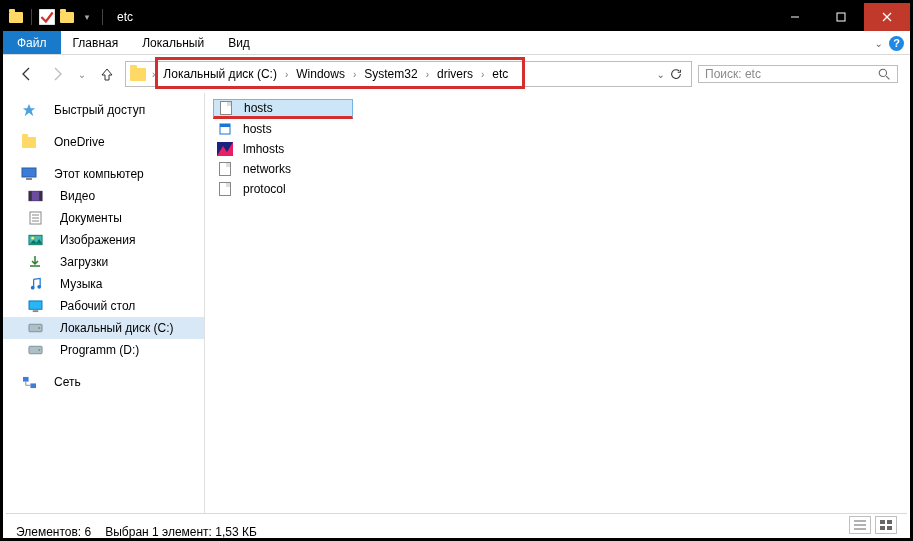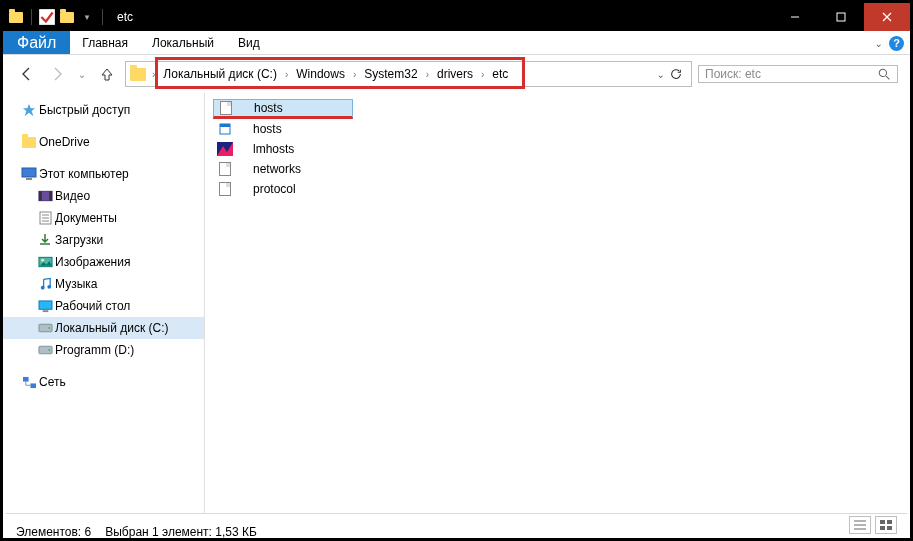--- a/index.html
+++ b/index.html
@@ -14,21 +14,21 @@
 .tb-folder::before { content:""; position:absolute; top:-3px; left:0; width:6px; height:3px; background:#ffd966; border-radius:1px 1px 0 0;}
 .tb-divider { width:1px; height:16px; background:#444; margin:0 4px; }
 .tb-title { padding-left: 6px; }
 .win-controls { margin-left: auto; display: flex; height: 28px; }
 .win-btn { width: 46px; height: 28px; display: flex; align-items: center; justify-content: center; color: #fff; }
 .win-btn.close { background: #c0392b; }
 .win-btn svg { width:10px; height:10px; }
 
 
 .ribbon { background: #fff; height: 24px; display: flex; align-items: stretch; border-bottom: 1px solid #d9d9d9; position: relative; }
-.ribbon-file { background: #1979ca; color: #fff; font-size: 16px; padding: 0 14px; display: flex; align-items: center; }
+.ribbon-file { background: #1979ca; color: #fff; font-size: 12px; padding: 0 14px; display: flex; align-items: center; }
 .ribbon-tab { color: #000; font-size: 12px; padding: 0 12px; display: flex; align-items: center; }
 .ribbon-right { position: absolute; right: 6px; top: 0; height: 24px; display: flex; align-items: center; gap: 6px; }
 .help-circle { width:15px; height:15px; border-radius:50%; background:#1e88e5; color:#fff; font-size:11px; display:flex; align-items:center; justify-content:center; font-weight:bold;}
 
 
 .navrow { height: 38px; display: flex; align-items: center; padding: 4px 12px; gap: 6px; }
 .nav-arrow { width: 24px; height: 24px; display: flex; align-items: center; justify-content: center; color: #555; }
 .nav-arrow.disabled { color: #b8b8b8; }
 .addrbar-wrap { position: relative; flex: 1; }
 .addrbar { height: 26px; border: 1px solid #bdbdbd; display: flex; align-items: center; padding: 0 4px; background: #fff; }
@@ -36,28 +36,28 @@
 .addr-folder::before { content:""; position:absolute; top:-3px; left:0; width:7px; height:3px; background:#ffd966; border-radius:1px 1px 0 0;}
 .crumb { font-size: 12px; color: #000; padding: 0 6px; display: flex; align-items: center; height: 100%; }
 .crumb-sep { color: #7a7a7a; font-size: 10px; padding: 0 2px; }
 .addr-tail { margin-left: auto; display: flex; align-items: center; gap: 4px; padding-right: 4px; }
 .highlight-box { position: absolute; border: 3px solid #d32f2f; pointer-events: none; }
 .searchbox { width: 200px; height: 18px; border: 1px solid #bdbdbd; display: flex; align-items: center; padding: 0 6px; font-size: 12px; color: #8a8a8a; justify-content: space-between; }
 
 
 .body { display: flex; height: calc(541px - 6px - 28px - 24px - 38px - 22px); }
 .sidebar { width: 202px; border-right: 1px solid #e0e0e0; padding-top: 6px; overflow: hidden; }
-.side-item { height: 22px; display: flex; align-items: center; font-size: 12px; color: #000; padding-left: 18px; gap: 2px; }
-.side-item.indent { padding-left: 34px; }
+.side-item { height: 22px; display: flex; align-items: center; font-size: 12px; color: #000; padding-left: 18px; gap: 17px; }
+.side-item.indent { padding-left: 24px; }
 .side-item.selected { background: #d9e8f7; }
 .side-spacer { height: 10px; }
 .side-icon { width: 16px; height: 16px; display: inline-flex; align-items: center; justify-content: center; }
 
 .content { flex: 1; padding: 6px 8px; }
-.file-item { height: 20px; width: 140px; display: flex; align-items: center; font-size: 12px; gap: 20px; padding-left: 4px; margin-bottom: 0px; }
+.file-item { height: 20px; width: 140px; display: flex; align-items: center; font-size: 12px; gap: 10px; padding-left: 4px; margin-bottom: 0px; }
 .file-item.selected { background: #cde6f7; border: 1px solid #7bb3e0; }
 .file-item.underline { border-bottom: 3px solid #d32f2f; }
 .fi-icon { width: 16px; height: 16px; display: inline-flex; align-items: center; justify-content: center; }
 .doc-icon { width:12px; height:14px; border:1px solid #888; background:#fff; position:relative;}
 .doc-icon::after { content:""; position:absolute; top:0; right:0; width:4px; height:4px; background:#ddd; }
 
 
 .statusbar { position: absolute; bottom: 3px; left: 3px; right: 3px; height: 22px; border-top: 1px solid #d9d9d9; background: #fff; display: flex; align-items: center; font-size: 12px; padding: 0 10px; color: #000; }
 .status-seg { margin-right: 14px; margin-top: 15px; }
 .status-right { margin-left: auto; display: flex; gap: 4px; }
@@ -215,35 +215,35 @@
                 <rect x="1" y="1" width="11" height="12" fill="#fff" stroke="#888"></rect>
                 <line x1="3" y1="4" x2="10" y2="4" stroke="#888"></line>
                 <line x1="3" y1="7" x2="10" y2="7" stroke="#888"></line>
                 <line x1="3" y1="10" x2="10" y2="10" stroke="#888"></line>
               </svg>
             </span>
             <span>Документы</span>
           </div>
           <div class="side-item indent">
             <span class="side-icon">
-              <svg width="14" height="14" viewBox="0 0 14 14">
-                <path d="M7 1 L7 8 M4 6 L7 9 L10 6 M2 11 L12 11" stroke="#2e7d32" stroke-width="1.5" fill="none"></path>
-              </svg>
-            </span>
-            <span>Загрузки</span>
-          </div>
-          <div class="side-item indent">
-            <span class="side-icon">
               <svg width="15" height="12" viewBox="0 0 16 12">
                 <rect x="1" y="1" width="14" height="10" fill="#4db6ac" stroke="#00796b"></rect>
                 <circle cx="5" cy="4" r="1.5" fill="#fff176"></circle>
                 <path d="M2 10 L6 6 L9 9 L12 5 L15 10 Z" fill="#00796b"></path>
               </svg>
             </span>
             <span>Изображения</span>
+          </div>
+          <div class="side-item indent">
+            <span class="side-icon">
+              <svg width="14" height="14" viewBox="0 0 14 14">
+                <path d="M7 1 L7 8 M4 6 L7 9 L10 6 M2 11 L12 11" stroke="#2e7d32" stroke-width="1.5" fill="none"></path>
+              </svg>
+            </span>
+            <span>Загрузки</span>
           </div>
           <div class="side-item indent">
             <span class="side-icon">
               <svg width="13" height="14" viewBox="0 0 14 14">
                 <path d="M5 2 L12 1 L12 10 M5 2 L5 11" stroke="#1976d2" fill="none" stroke-width="1.3"></path>
                 <circle cx="4" cy="11" r="2" fill="#1976d2"></circle>
                 <circle cx="11" cy="10" r="2" fill="#1976d2"></circle>
               </svg>
             </span>
             <span>Музыка</span>

